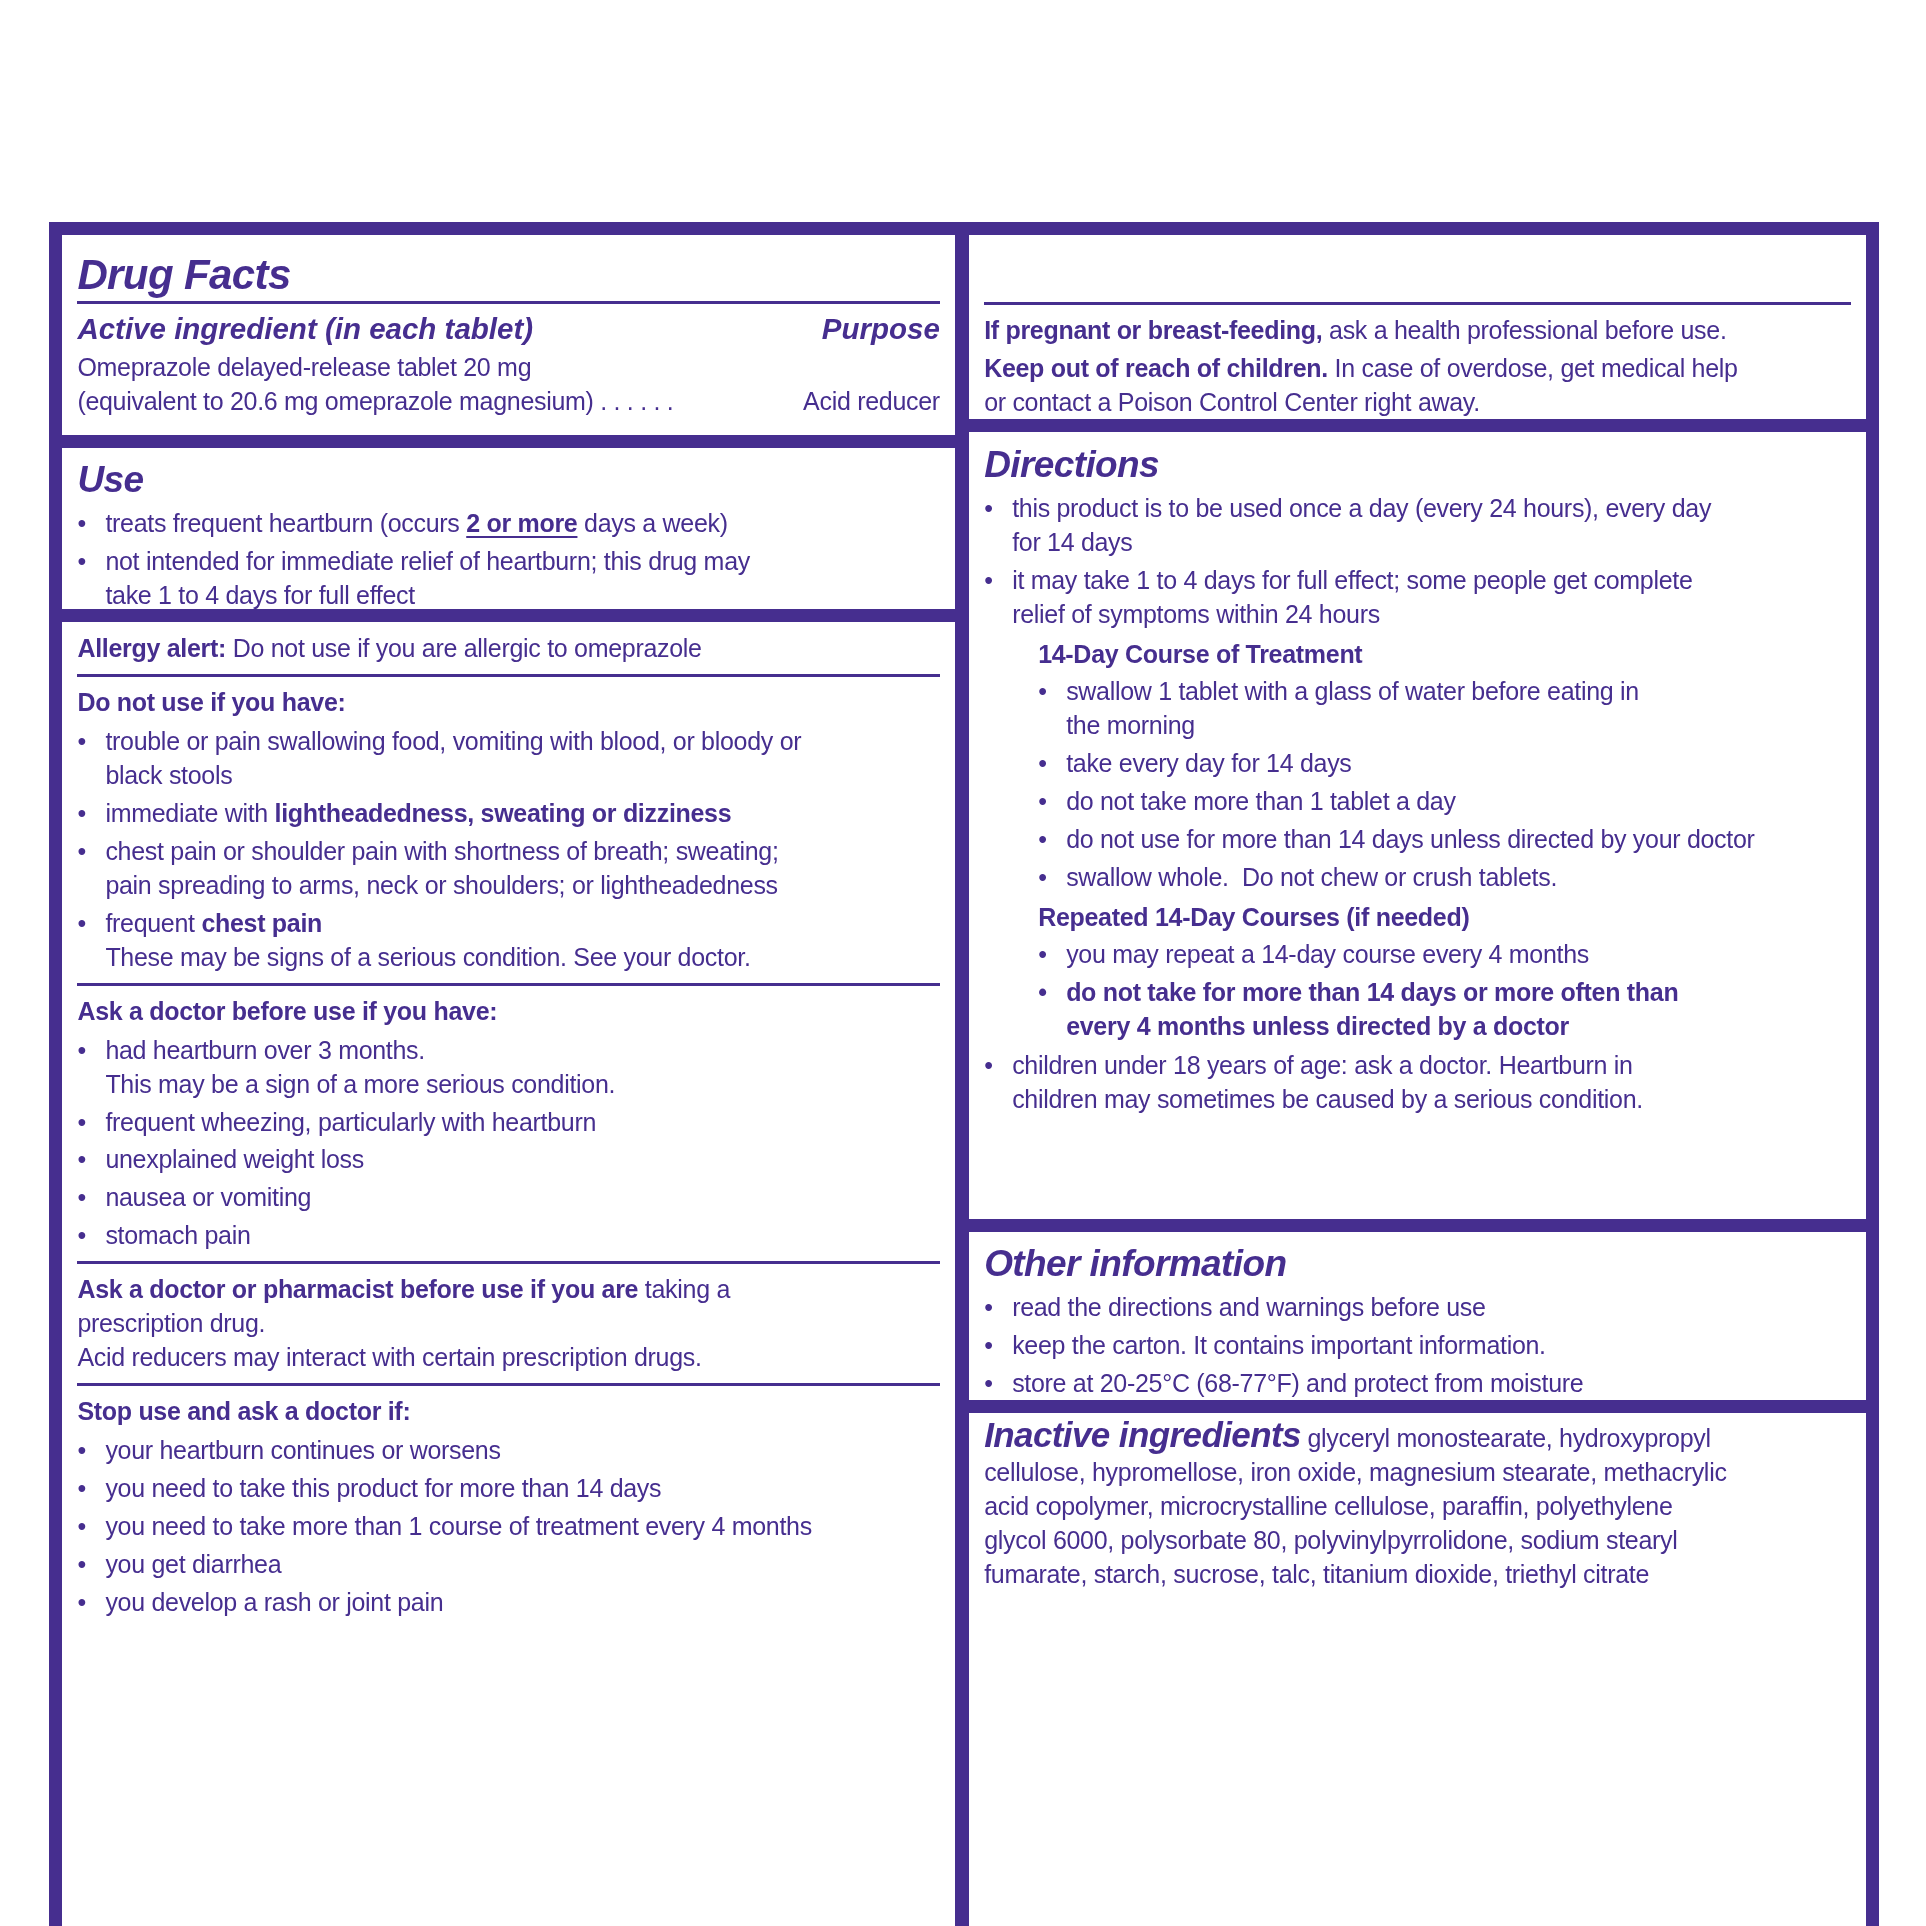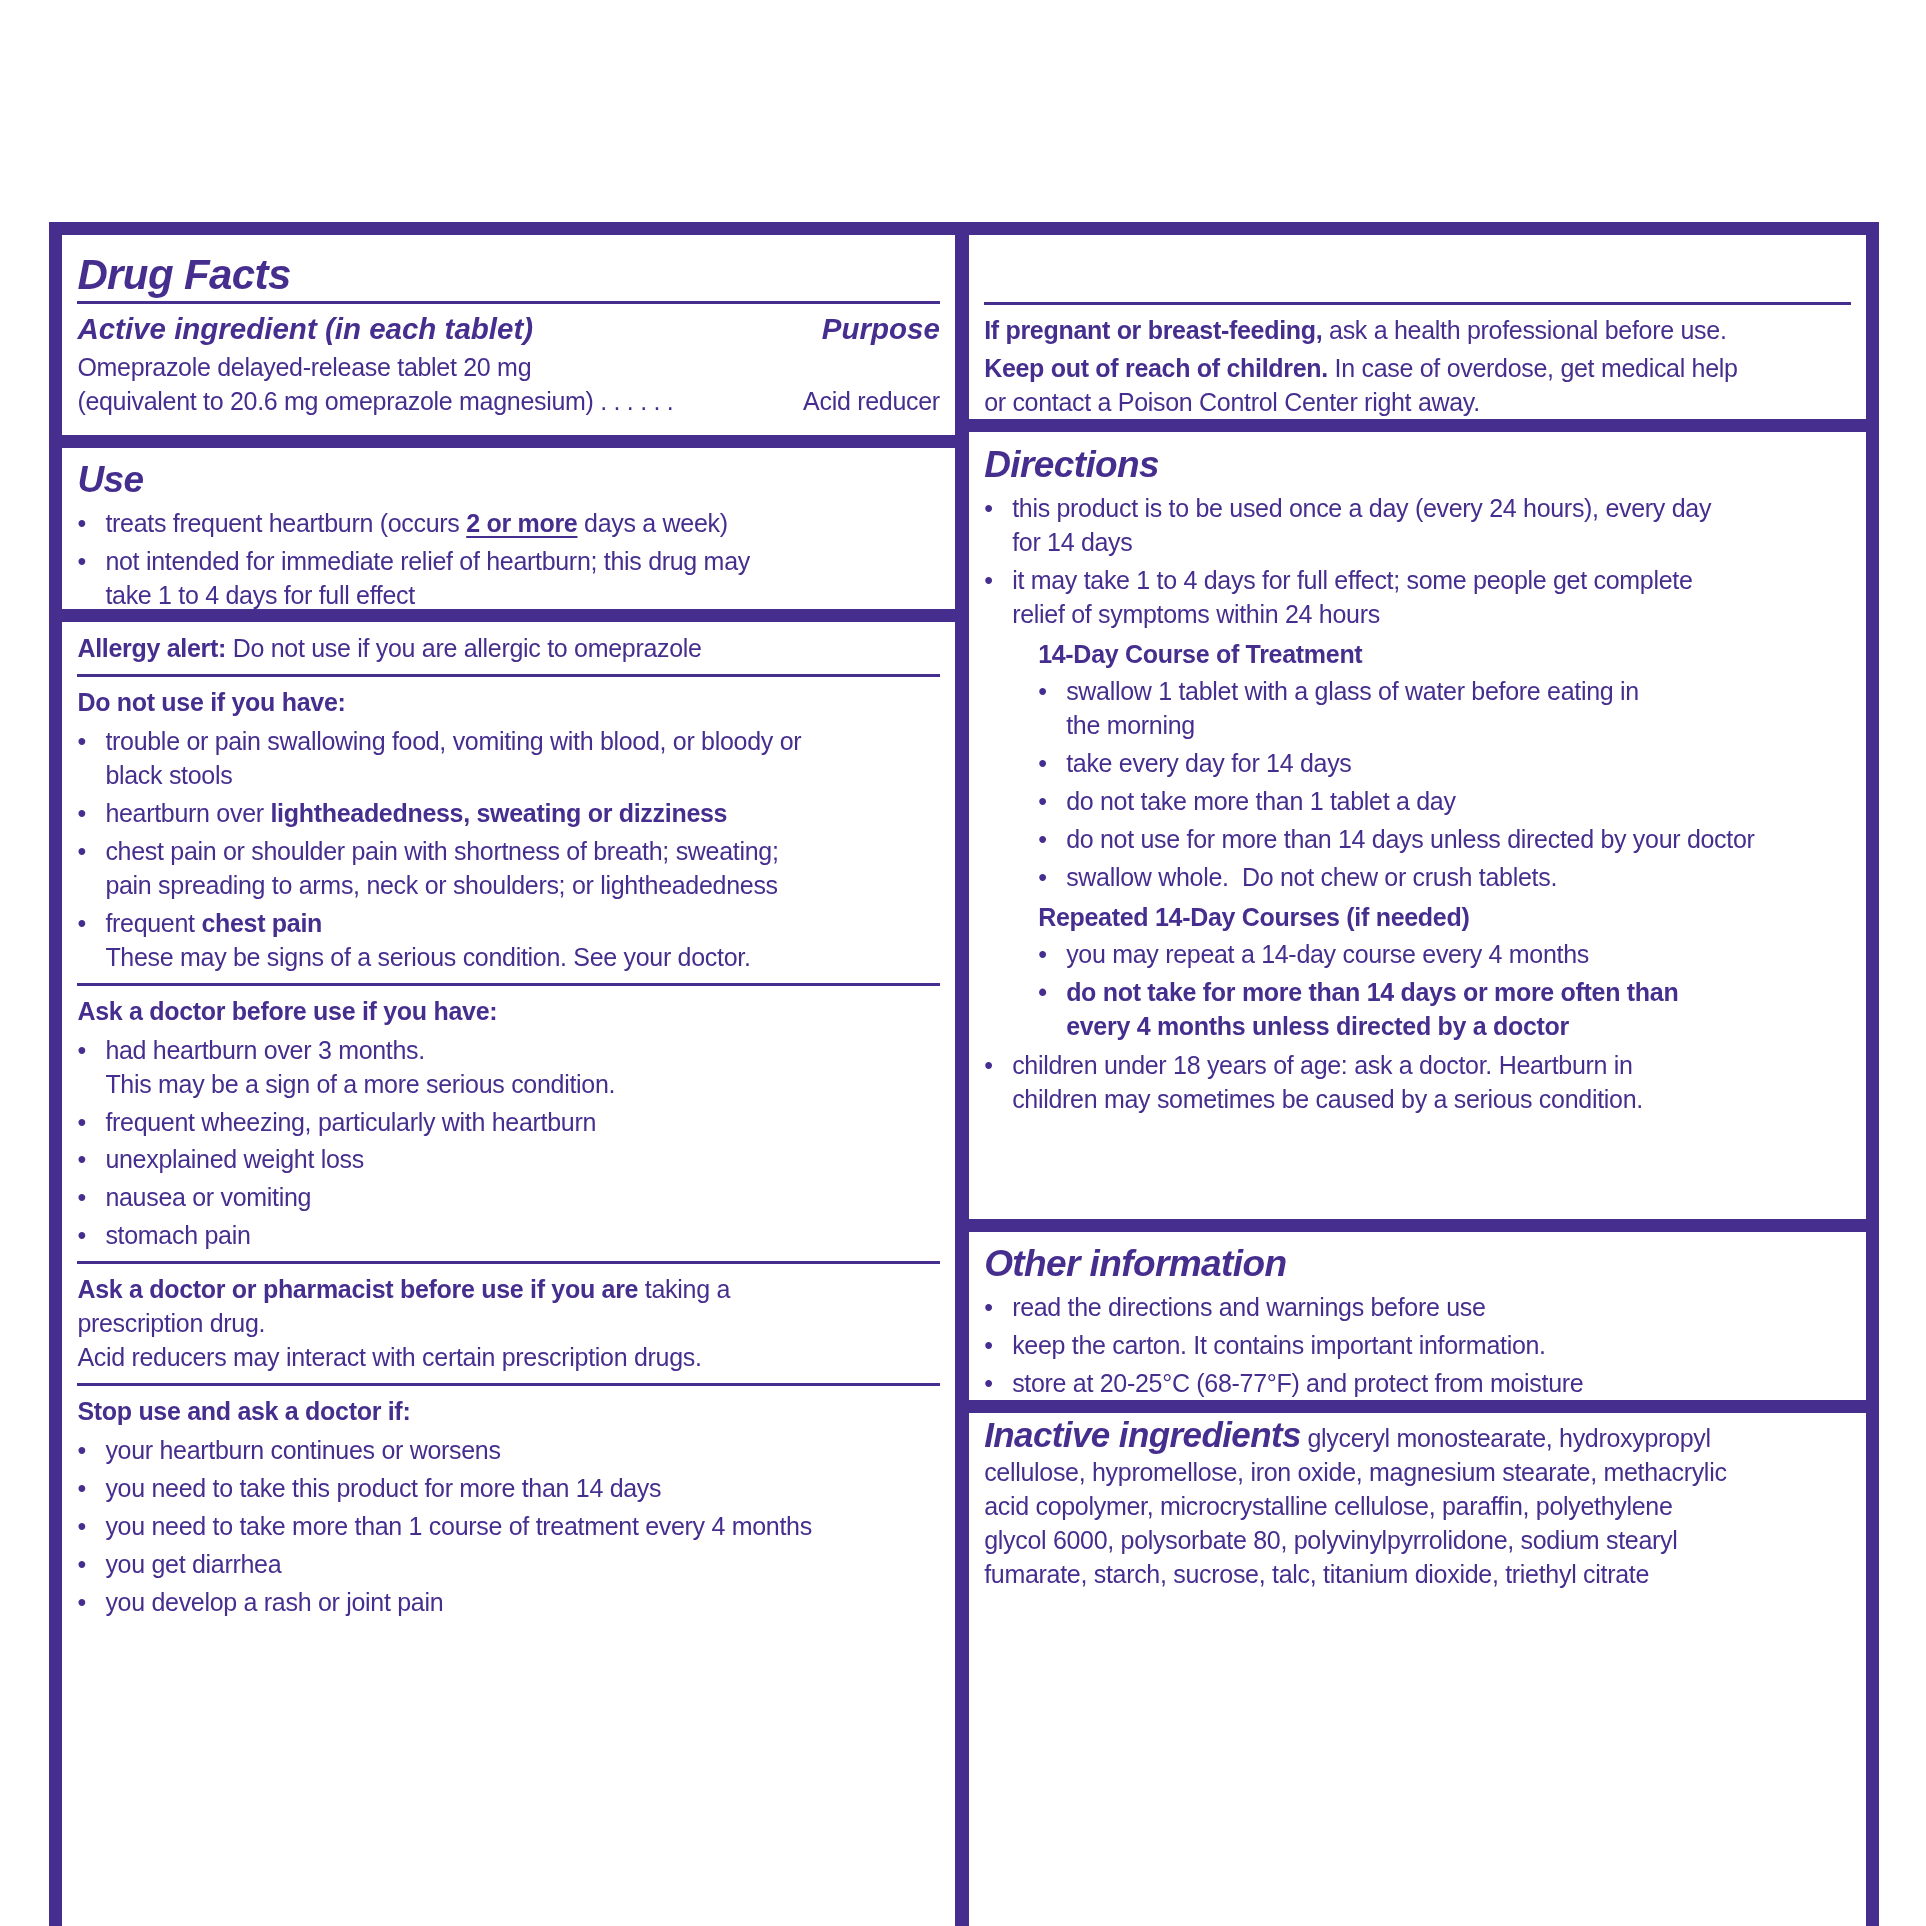--- a/index.html
+++ b/index.html
@@ -94,21 +94,21 @@
 
       <div class="ln lead para">Do not use if you have:</div>
       <div class="b">
         <span class="txt">
             <span class="ln">trouble or pain swallowing food, vomiting with blood, or bloody or</span>
             <span class="ln">black stools</span>
           </span>
       </div>
       <div class="b">
         <span class="txt">
-            <span class="ln"><span>heartburn over </span><span class="lead">lightheadedness, sweating or dizziness</span></span>
+            <span class="ln"><span>immediate with </span><span class="lead">lightheadedness, sweating or dizziness</span></span>
           </span>
       </div>
       <div class="b">
         <span class="txt">
             <span class="ln">chest pain or shoulder pain with shortness of breath; sweating;</span>
             <span class="ln">pain spreading to arms, neck or shoulders; or lightheadedness</span>
           </span>
       </div>
       <div class="b" style="margin-bottom:0;">
         <span class="txt">

